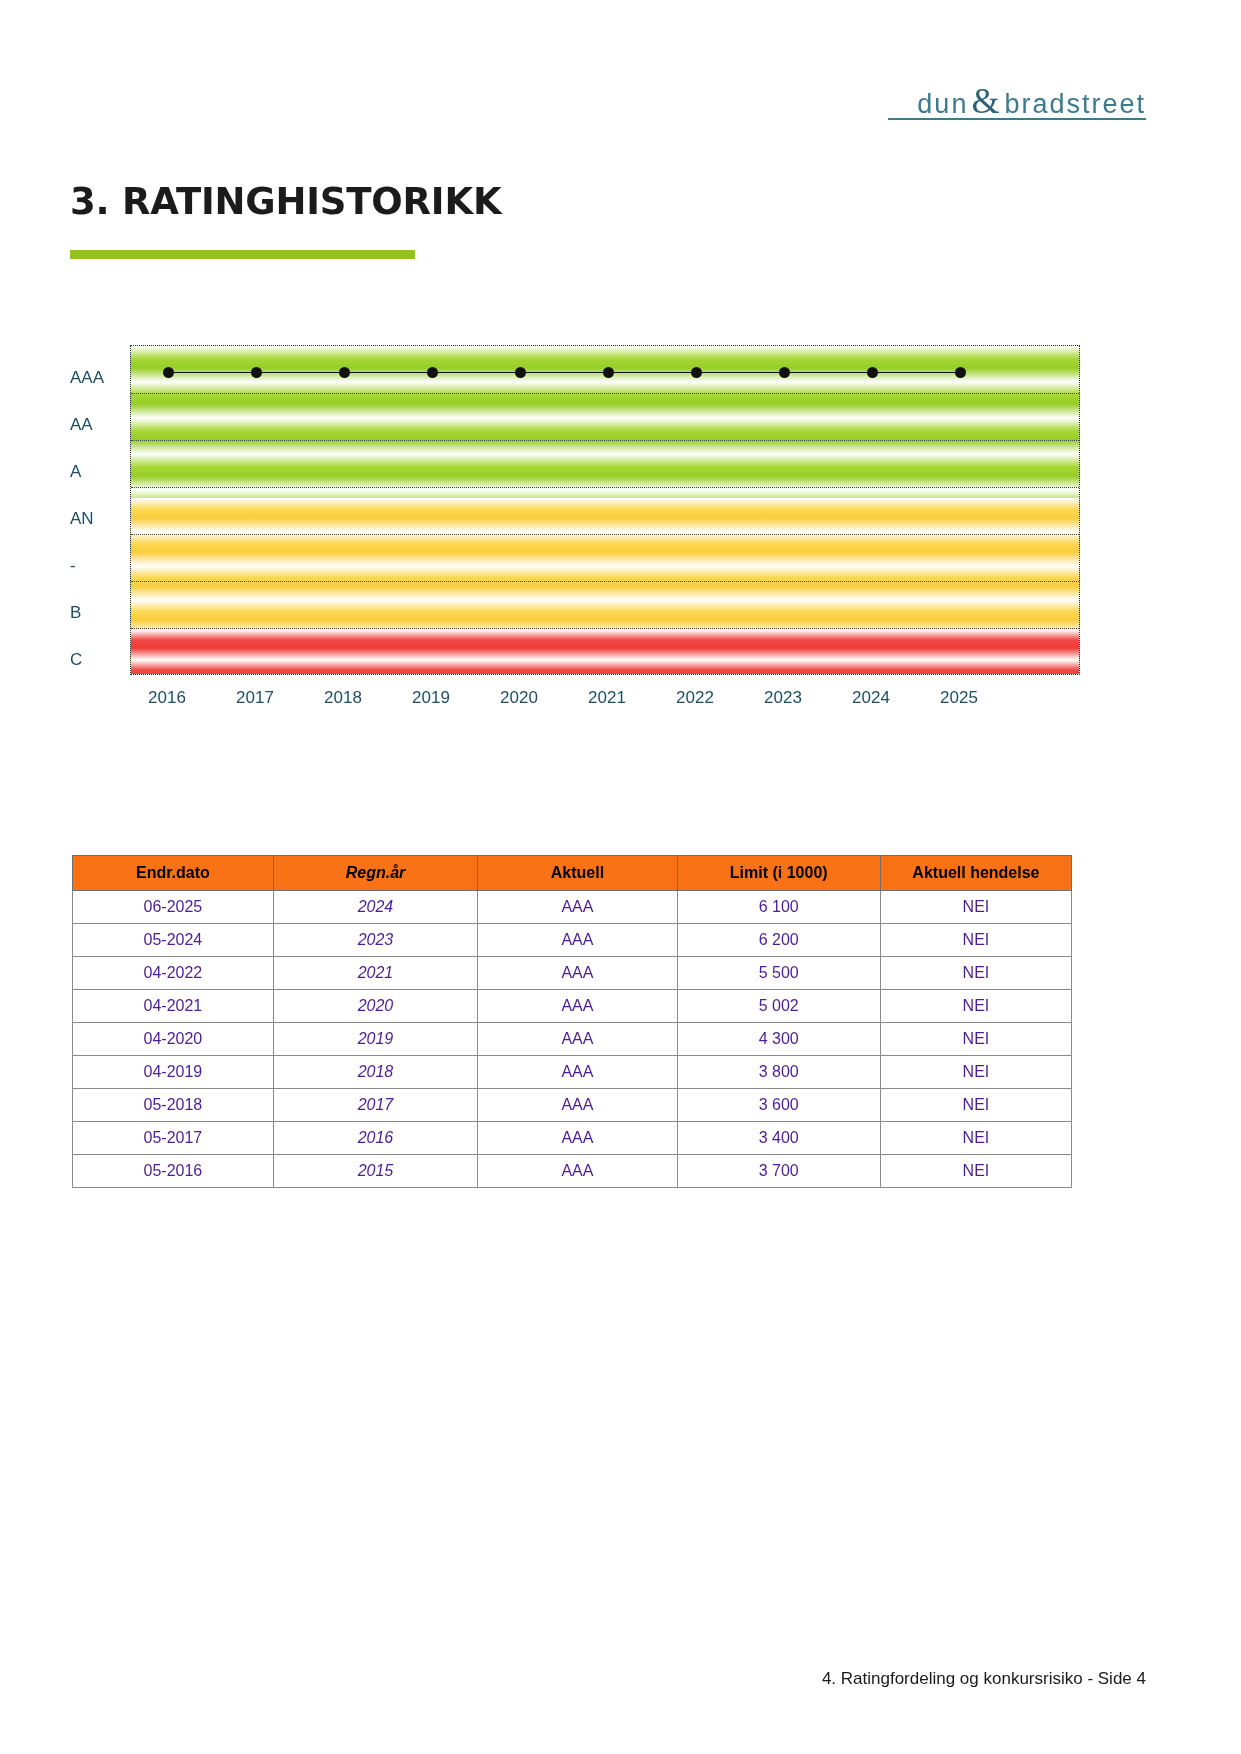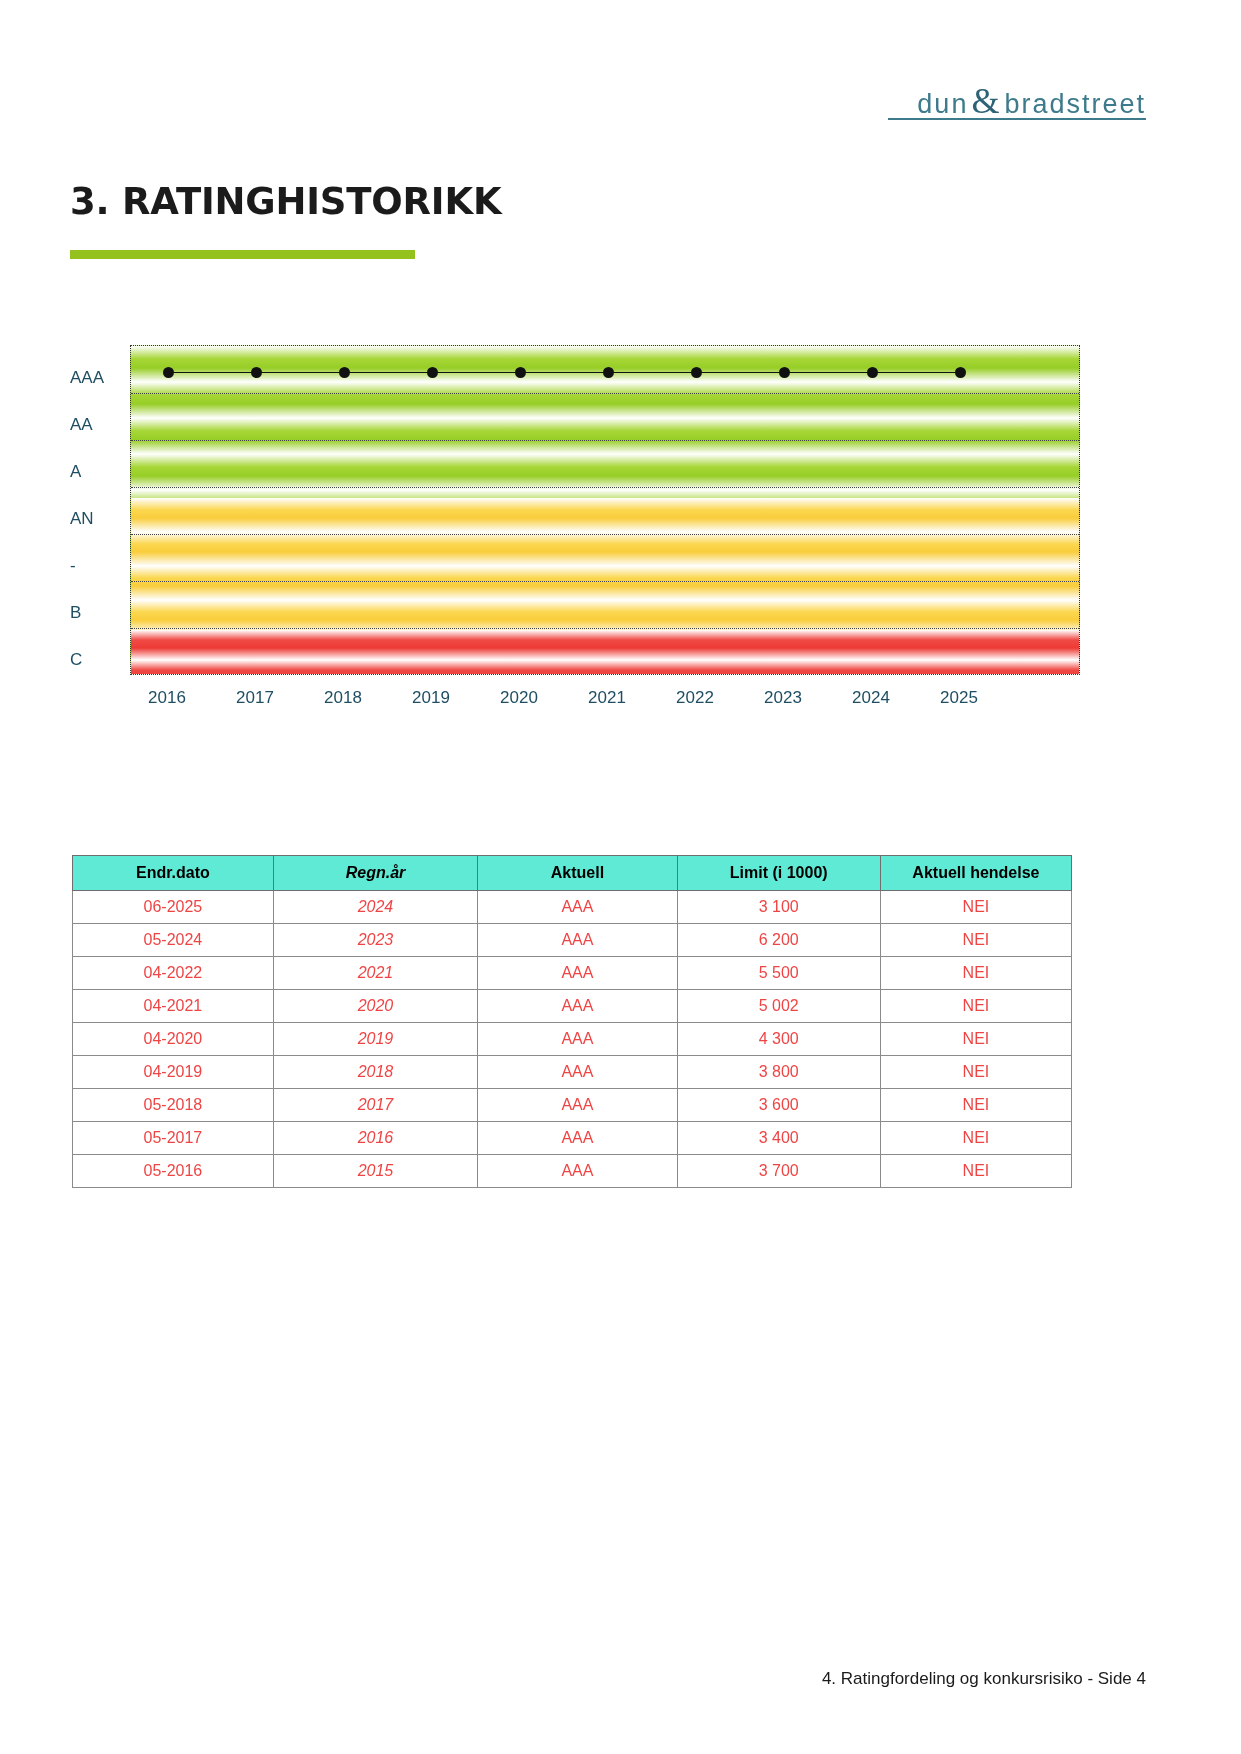--- a/index.html
+++ b/index.html
@@ -161,33 +161,33 @@
   
   .rating-table {
     position: absolute;
     left: 72px;
     top: 855px;
     width: 1000px;
     border-collapse: collapse;
     font-size: 16px;
   }
   .rating-table th {
-    background: #5eead4;
+    background: #f97316;
     border: 1px solid #6e6e6e;
     font-weight: bold;
     font-size: 16px;
     padding: 8px 4px;
     text-align: center;
     color: #000;
   }
   .rating-table td {
     border: 1px solid #8a8a8a;
     padding: 7px 4px;
     text-align: center;
-    color: #ef4444;
+    color: #4c1d95;
     font-size: 16px;
   }
   .col-1 { width: 200px; }
   .col-2 { width: 205px; font-style: italic; }
   .col-3 { width: 200px; }
   .col-4 { width: 205px; }
   .col-5 { width: 190px; }
 
   
   .footer {
@@ -267,21 +267,21 @@
       <th class="col-3">Aktuell</th>
       <th class="col-4">Limit (i 1000)</th>
       <th class="col-5">Aktuell hendelse</th>
     </tr>
   </thead>
   <tbody id="table-body">
       <tr>
         <td class="col-1">06-2025</td>
         <td class="col-2">2024</td>
         <td class="col-3">AAA</td>
-        <td class="col-4">3 100</td>
+        <td class="col-4">6 100</td>
         <td class="col-5">NEI</td>
       </tr>
       <tr>
         <td class="col-1">05-2024</td>
         <td class="col-2">2023</td>
         <td class="col-3">AAA</td>
         <td class="col-4">6 200</td>
         <td class="col-5">NEI</td>
       </tr>
       <tr>

